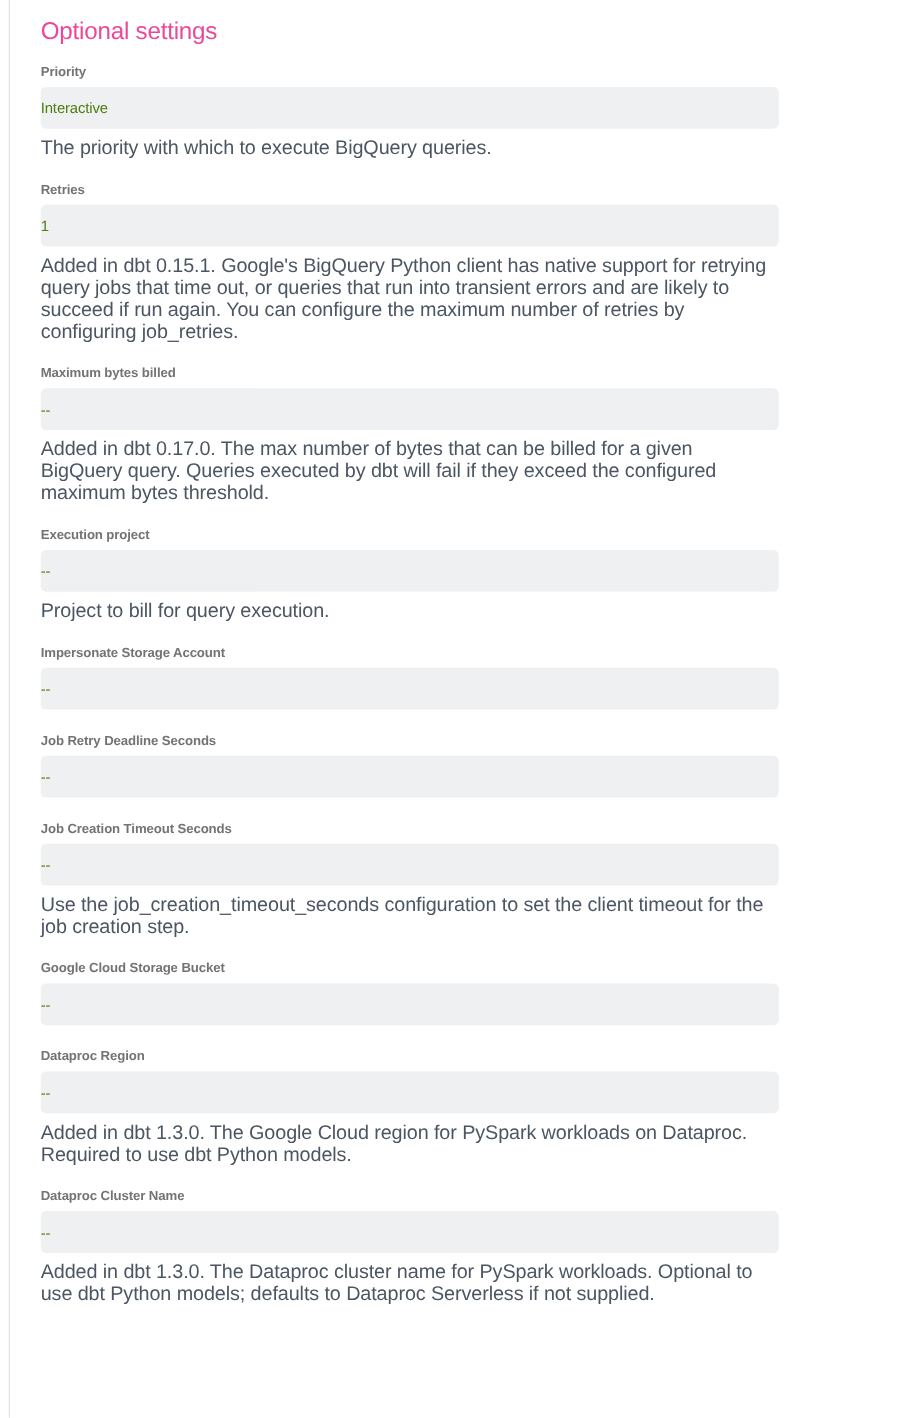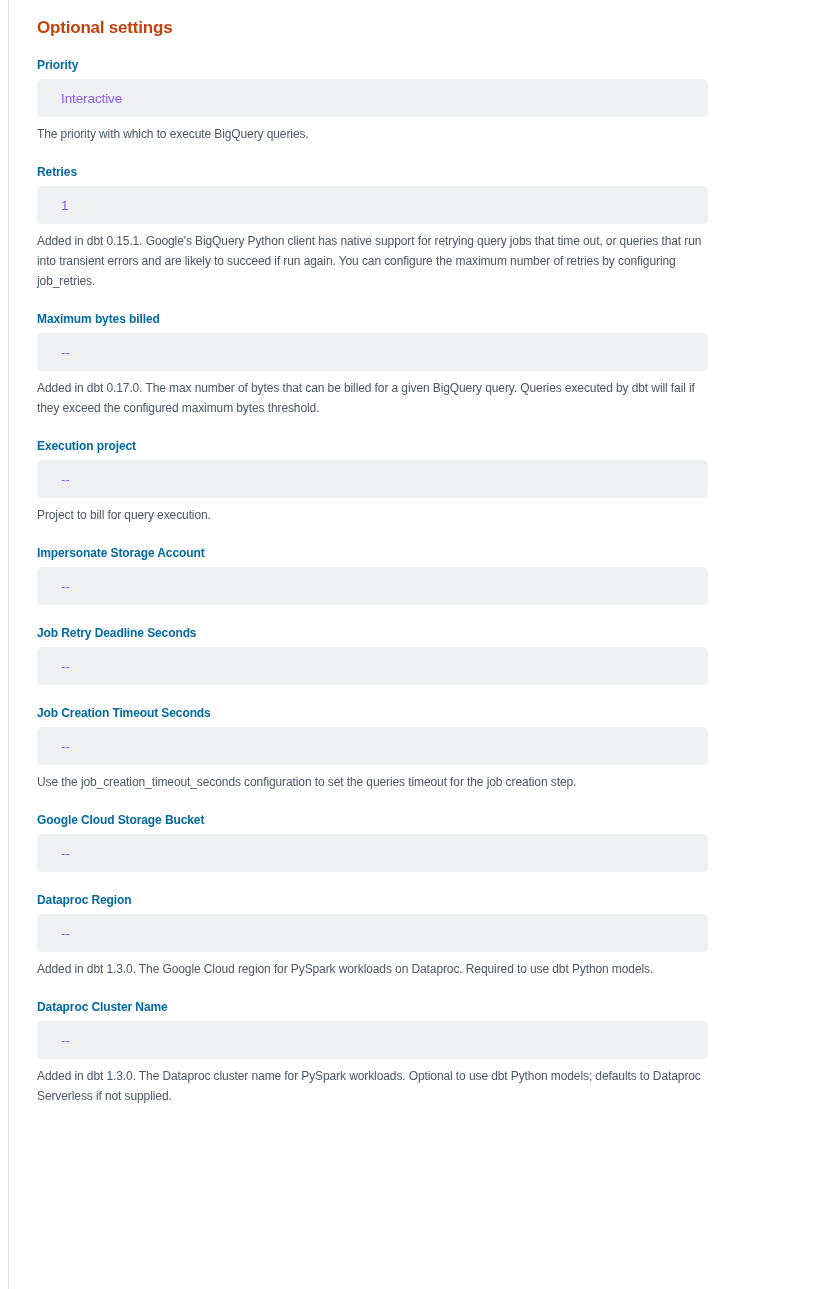--- a/index.html
+++ b/index.html
@@ -10,57 +10,57 @@
     font-family: "Liberation Sans", "DejaVu Sans", sans-serif;
     -webkit-font-smoothing: antialiased;
   }
   .panel {
     margin-left: 8px;
     border-left: 1px solid #dee1e6;
     min-height: 1289px;
     padding: 16px 0 40px 28px;
   }
   .title {
-    font-size: 17px;
-    font-weight: 700;
-    color: #c2410c;
+    font-size: 22px;
+    font-weight: 400;
+    color: #ec4899;
     letter-spacing: -0.2px;
     line-height: 24px;
     margin-bottom: 18px;
     width: 671px;
   }
   .field {
     width: 671px;
     margin-bottom: 21px;
   }
   .field-label {
     display: block;
     font-size: 12px;
     font-weight: 700;
-    color: #0369a1;
+    color: #737373;
     letter-spacing: -0.1px;
     line-height: 14px;
     margin-bottom: 7px;
   }
   .field-input {
     width: 100%;
     height: 38px;
     background: #eff0f2;
     border: none;
     border-radius: 5px;
     display: flex;
     align-items: center;
-    padding: 0 24px;
+    padding: 0 0;
     font-size: 13.5px;
-    color: #8b5cf6;
+    color: #4d7c0f;
     letter-spacing: -0.1px;
   }
   .field-help {
     margin-top: 7px;
-    font-size: 12px;
+    font-size: 18px;
     line-height: 20px;
     color: #4c5663;
     letter-spacing: -0.1px;
   }
 </style>
 </head>
 <body>
 
 <div class="panel">
   <h1 class="title">Optional settings</h1>
@@ -97,21 +97,21 @@
   </section>
 
   <section class="field">
     <label class="field-label">Job Retry Deadline Seconds</label>
     <div class="field-input">--</div>
   </section>
 
   <section class="field">
     <label class="field-label">Job Creation Timeout Seconds</label>
     <div class="field-input">--</div>
-    <p class="field-help">Use the job_creation_timeout_seconds configuration to set the queries timeout for the job creation step.</p>
+    <p class="field-help">Use the job_creation_timeout_seconds configuration to set the client timeout for the job creation step.</p>
   </section>
 
   <section class="field">
     <label class="field-label">Google Cloud Storage Bucket</label>
     <div class="field-input">--</div>
   </section>
 
   <section class="field">
     <label class="field-label">Dataproc Region</label>
     <div class="field-input">--</div>

